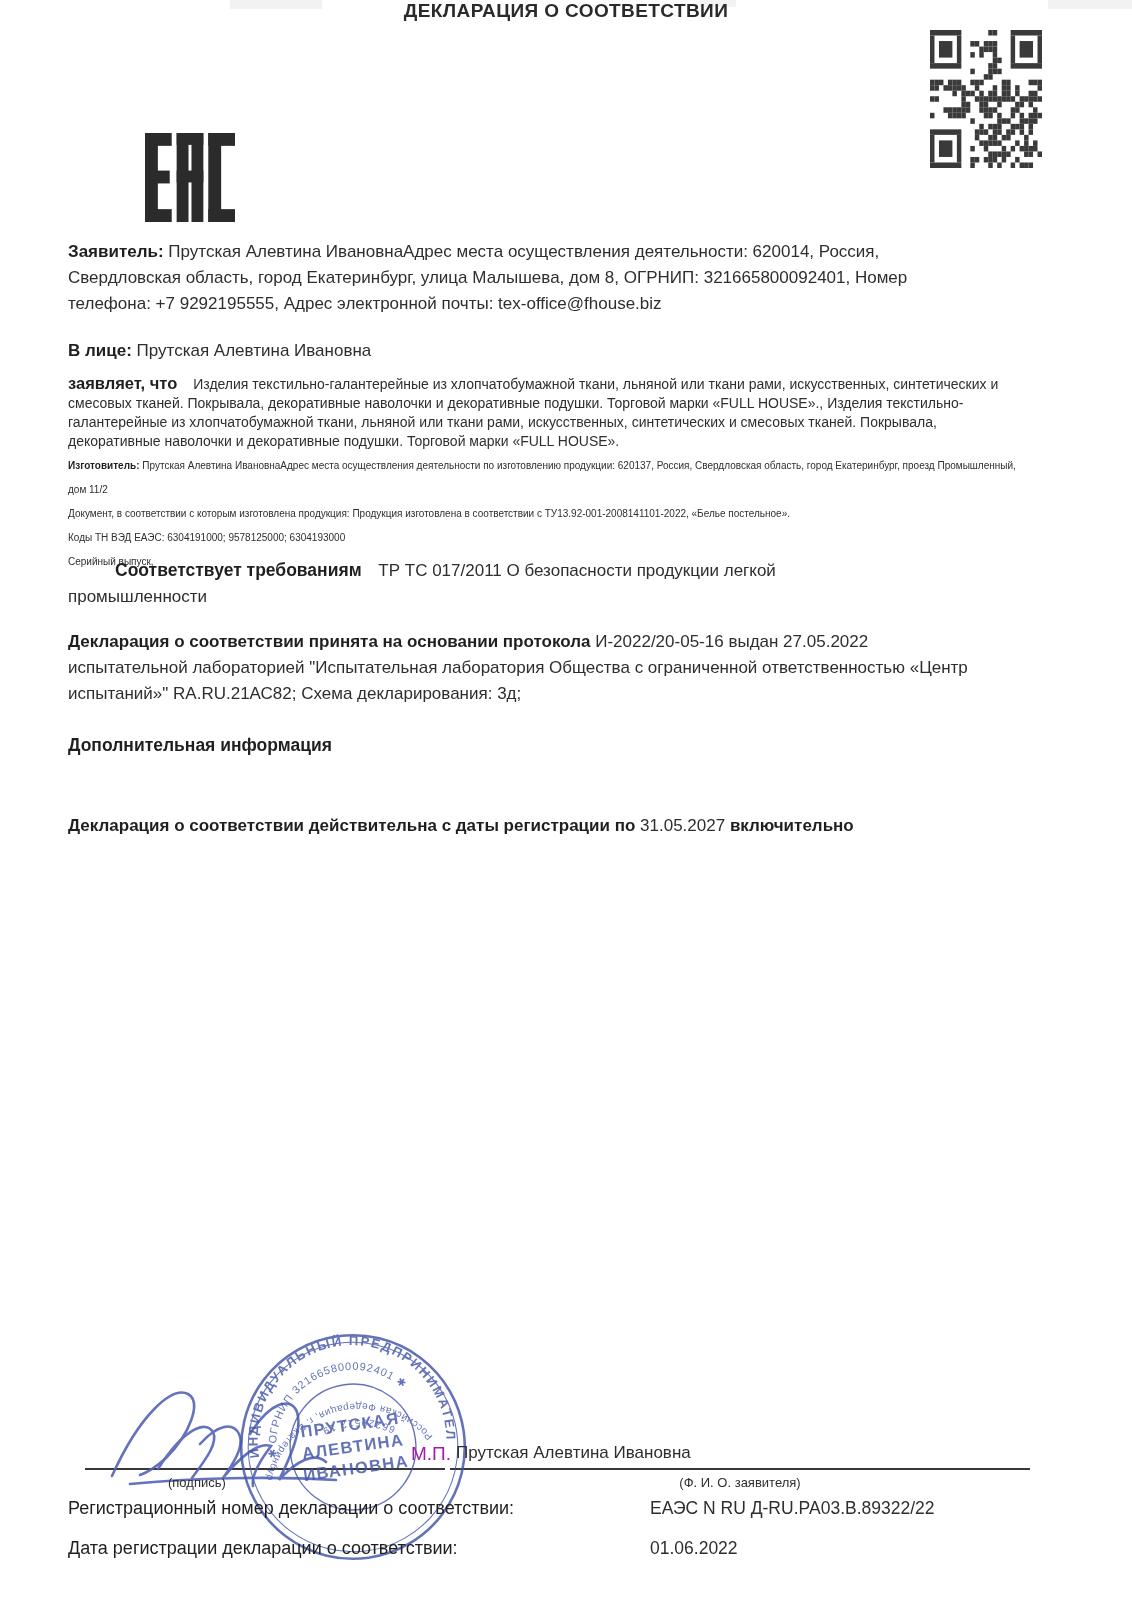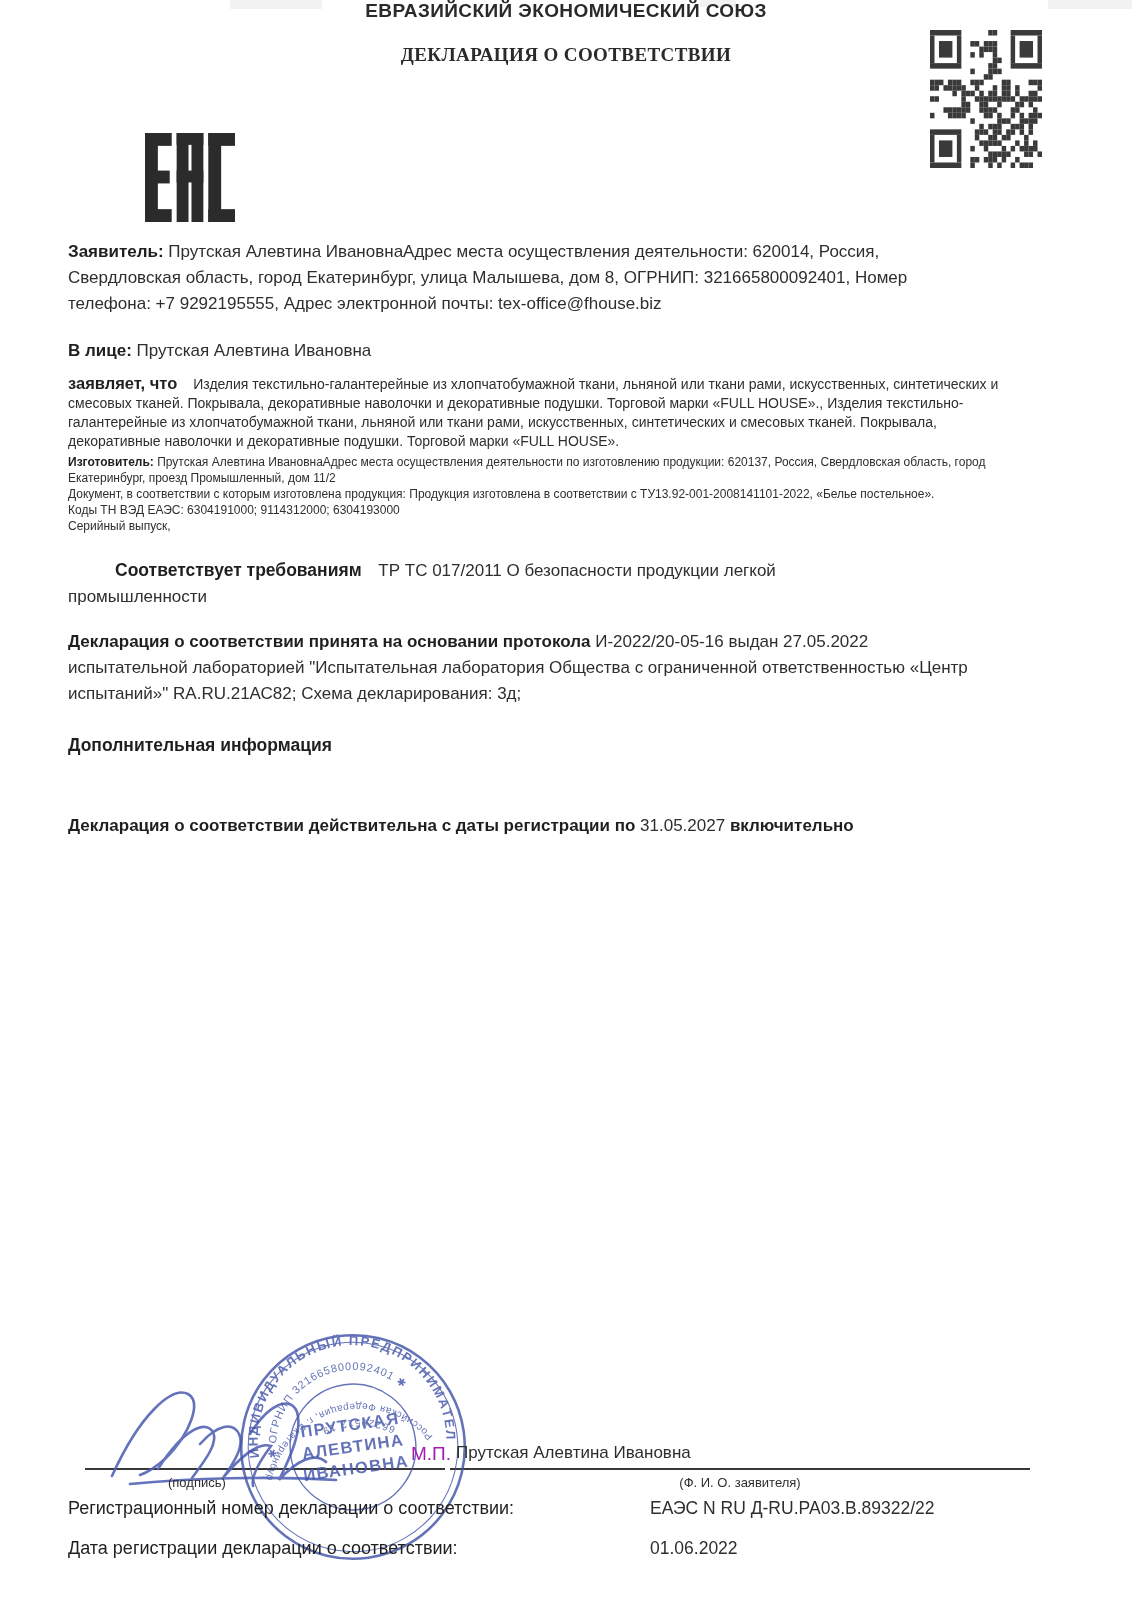--- a/index.html
+++ b/index.html
@@ -11,21 +11,21 @@
   }
   .abs { position:absolute; }
   b, .bold { font-weight:bold; color:#1f1f1f; }
 
   .titles { left:0; top:160; width:1132px; text-align:center; }
   .title-line { font-size:19px; font-weight:bold; color:#2a2a2a; letter-spacing:.4px; }
   .title-line + .title-line { margin-top:22px;font-family:Liberation Serif, serif; }
 
   .body-block { font-size:17px; line-height:26px; }
   .small-block { font-size:14px; line-height:19px; }
-  .tight-block { font-size:12px; line-height:16px; }
+  .tight-block { font-size:10px; line-height:24px; }
   .declares-label { font-size:16.5px; font-weight:bold; color:#1f1f1f; margin-right:12px; }
   .gap-after { margin-right:12px;margin-left:47px; }
 
   .rule { border-top:2px solid #383838; height:0; }
   .caption { font-size:13px; color:#2e2e2e; }
 
   .mp { font-size:19px; font-weight:normal; color:#a21caf; z-index:3;margin-left:40px; }
 
   .reg-row-label { font-size:18px; font-weight:normal; color:#1f1f1f; }
   .reg-row-value { font-size:17.5px; color:#2e2e2e; }
@@ -260,21 +260,20 @@
       <rect x="9" y="24" width="1" height="1" fill="#3a3a3a"></rect>
       <rect x="13" y="24" width="1" height="1" fill="#3a3a3a"></rect>
       <rect x="15" y="24" width="1" height="1" fill="#3a3a3a"></rect>
       <rect x="18" y="24" width="1" height="1" fill="#3a3a3a"></rect>
       <rect x="20" y="24" width="1" height="1" fill="#3a3a3a"></rect>
       <rect x="21" y="24" width="1" height="1" fill="#3a3a3a"></rect>
       <rect x="22" y="24" width="1" height="1" fill="#3a3a3a"></rect>
     </svg>
 
   <div class="abs titles">
-    <div class="title-line">ЕВРАЗИЙСКИЙ ЭКОНОМИЧЕСКИЙ СОЮЗ</div>
     <div class="title-line">ДЕКЛАРАЦИЯ О СООТВЕТСТВИИ</div>
   </div>
 
   <div class="abs body-block" style="left:68px;top:239px;width:920px">
     <b>Заявитель:</b>
     <span>Прутская Алевтина ИвановнаАдрес места осуществления деятельности: 620014, Россия, Свердловская область, город Екатеринбург, улица Малышева, дом 8, ОГРНИП: 321665800092401, Номер телефона: +7 9292195555, Адрес электронной почты: tex-office@fhouse.biz</span>
   </div>
 
   <div class="abs body-block" style="left:68px;top:338px;width:920px">
     <b>В лице:</b>
@@ -285,21 +284,21 @@
     <span class="declares-label">заявляет, что</span>
     <span>Изделия текстильно-галантерейные из хлопчатобумажной ткани, льняной или ткани рами,  искусственных, синтетических и смесовых тканей.  Покрывала, декоративные наволочки и декоративные подушки. Торговой марки «FULL HOUSE»., Изделия текстильно-галантерейные из хлопчатобумажной ткани, льняной или ткани рами,  искусственных, синтетических и смесовых тканей.  Покрывала, декоративные наволочки и декоративные подушки. Торговой марки «FULL HOUSE».</span>
   </div>
 
   <div class="abs tight-block" style="left:68px;top:454px;width:948px">
     <p>
       <b>Изготовитель:</b>
       <span>Прутская Алевтина ИвановнаАдрес места осуществления деятельности по изготовлению продукции: 620137, Россия, Свердловская область, город Екатеринбург, проезд Промышленный, дом 11/2</span>
     </p>
     <p>Документ, в соответствии с которым изготовлена продукция: Продукция изготовлена в соответствии с ТУ13.92-001-2008141101-2022, «Белье постельное».</p>
-    <p>Коды ТН ВЭД ЕАЭС: 6304191000; 9114312000; 6304193000</p>
+    <p>Коды ТН ВЭД ЕАЭС: 6304191000; 9578125000; 6304193000</p>
     <p>Серийный выпуск,</p>
   </div>
 
   <div class="abs body-block" style="left:68px;top:557px;width:820px">
     <b class="gap-after" style="font-size:17.5px">Соответствует требованиям</b>
     <span>ТР ТС 017/2011 О безопасности продукции легкой промышленности</span>
   </div>
 
   <div class="abs body-block" style="left:68px;top:629px;width:905px">
     <b>Декларация о соответствии принята на основании протокола</b>

